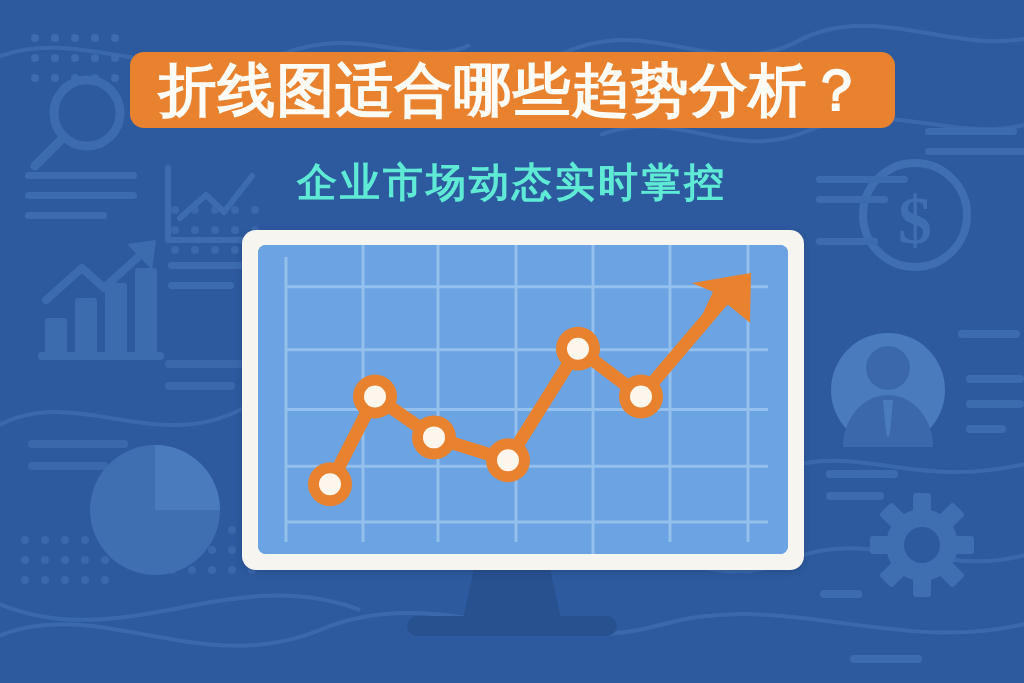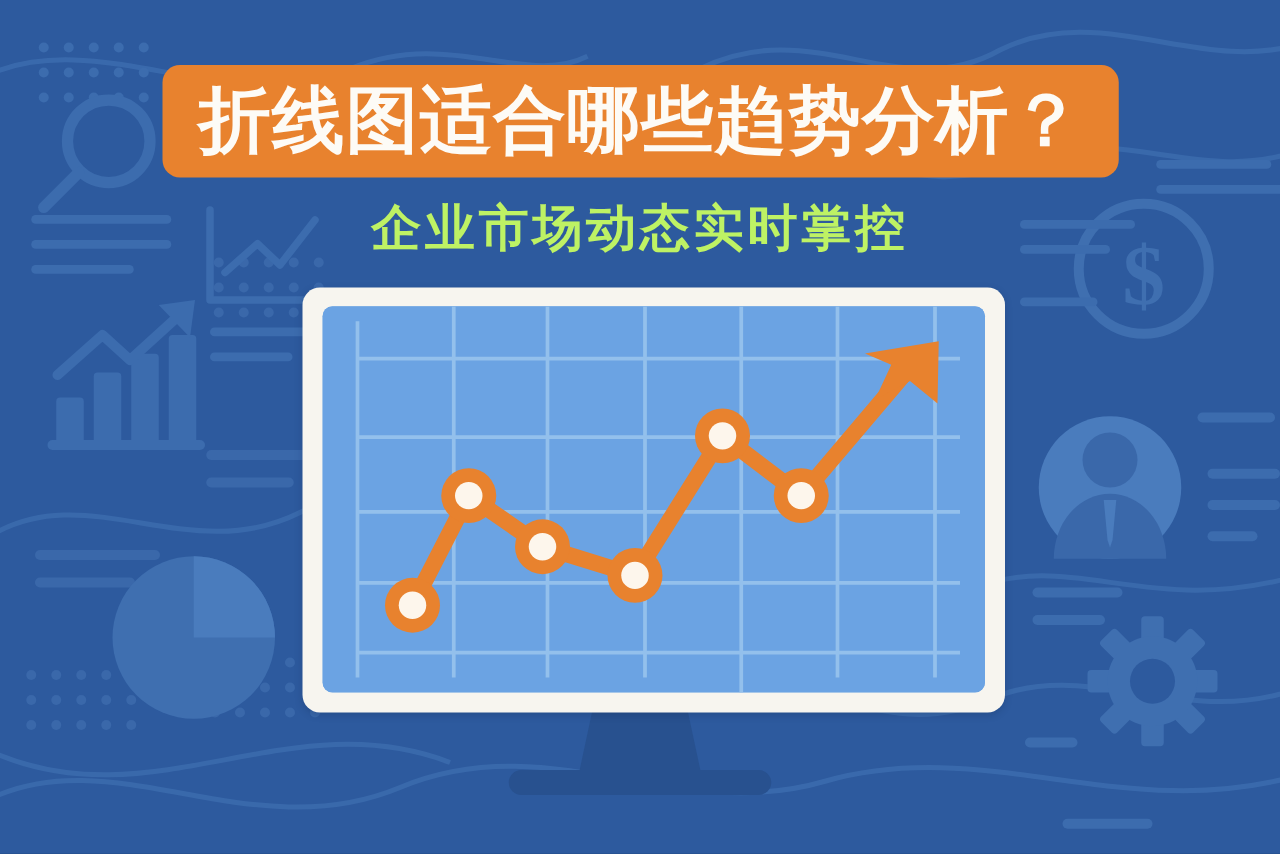--- a/index.html
+++ b/index.html
@@ -8,33 +8,33 @@
     position:relative;width:1024px;height:683px;overflow:hidden;
     background:#2d5a9e;
     font-family:"Liberation Sans","DejaVu Sans",sans-serif;
   }
   
   .bg-layer{position:absolute;inset:0;overflow:hidden;}
   .bg-layer svg{position:absolute;inset:0;}
 
   
   .banner{
-    position:absolute;left:130px;top:52px;width:765px;height:90px;
+    position:absolute;left:130px;top:52px;width:765px;height:76px;
     background:#e8822e;border-radius:14px;
     display:flex;align-items:center;justify-content:center;
     z-index:10;
   }
   .banner-text{
     color:#fdfbf6;font-size:58px;font-weight:bold;
     letter-spacing:1px;line-height:1;white-space:nowrap;
     transform:scaleX(1.0);
   }
   .subtitle{
     position:absolute;left:0;right:0;top:155px;text-align:center;
-    color:#bef264;font-size:40px;font-weight:bold;letter-spacing:3px;
+    color:#5eead4;font-size:40px;font-weight:bold;letter-spacing:3px;
     z-index:10;white-space:nowrap;
   }
 
   
   .monitor{
     position:absolute;left:242px;top:230px;width:562px;height:340px;
     background:#f7f5ef;border-radius:14px;
     box-shadow:0 2px 6px rgba(20,45,85,.25);
     z-index:8;
   }

